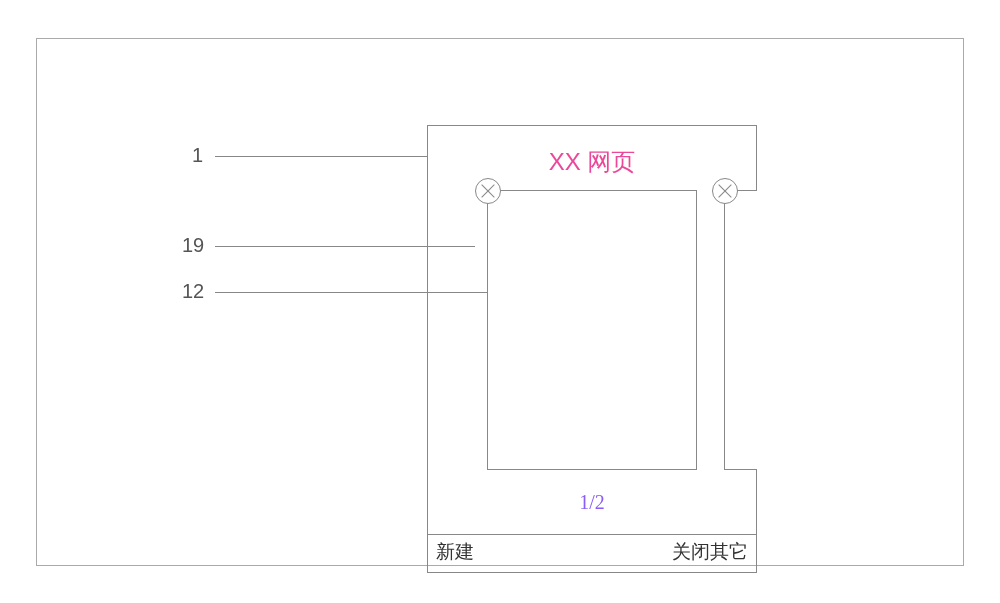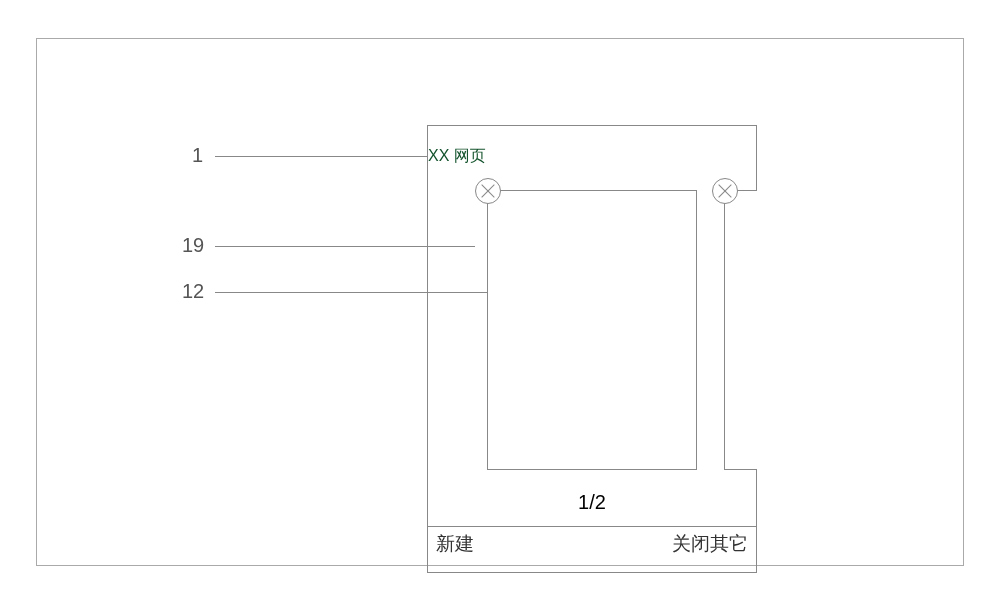--- a/index.html
+++ b/index.html
@@ -28,23 +28,23 @@
       top: 86px;
       width: 330px;
       height: 448px;
       border: 1px solid #888888;
     }
     .phone-title {
       position: absolute;
       top: 20px;
       left: 0;
       width: 100%;
-      text-align: left;
-      font-size: 16px;
-      color: #14532d;
+      text-align: center;
+      font-size: 24px;
+      color: #ec4899;
     }
     .thumbnail-1 {
       position: absolute;
       left: 59px;
       top: 64px;
       width: 210px;
       height: 280px;
       border: 1px solid #888888;
       background: #ffffff;
     }
@@ -85,25 +85,26 @@
     .close-circle::after {
       transform: translate(-50%, -50%) rotate(-45deg);
     }
     .page-counter {
       position: absolute;
       bottom: 58px;
       left: 0;
       width: 100%;
       text-align: center;
       font-size: 20px;
-      color: #000000;
+      color: #8b5cf6;
+      font-family: Liberation Serif, serif;
     }
     .bottom-bar {
       position: absolute;
-      bottom: 12px;
+      bottom: 4px;
       left: 0;
       width: 100%;
       height: 34px;
       border-top: 1px solid #888888;
       display: flex;
       justify-content: space-between;
       align-items: center;
       padding: 0 8px;
       font-size: 19px;
       color: #333333;

